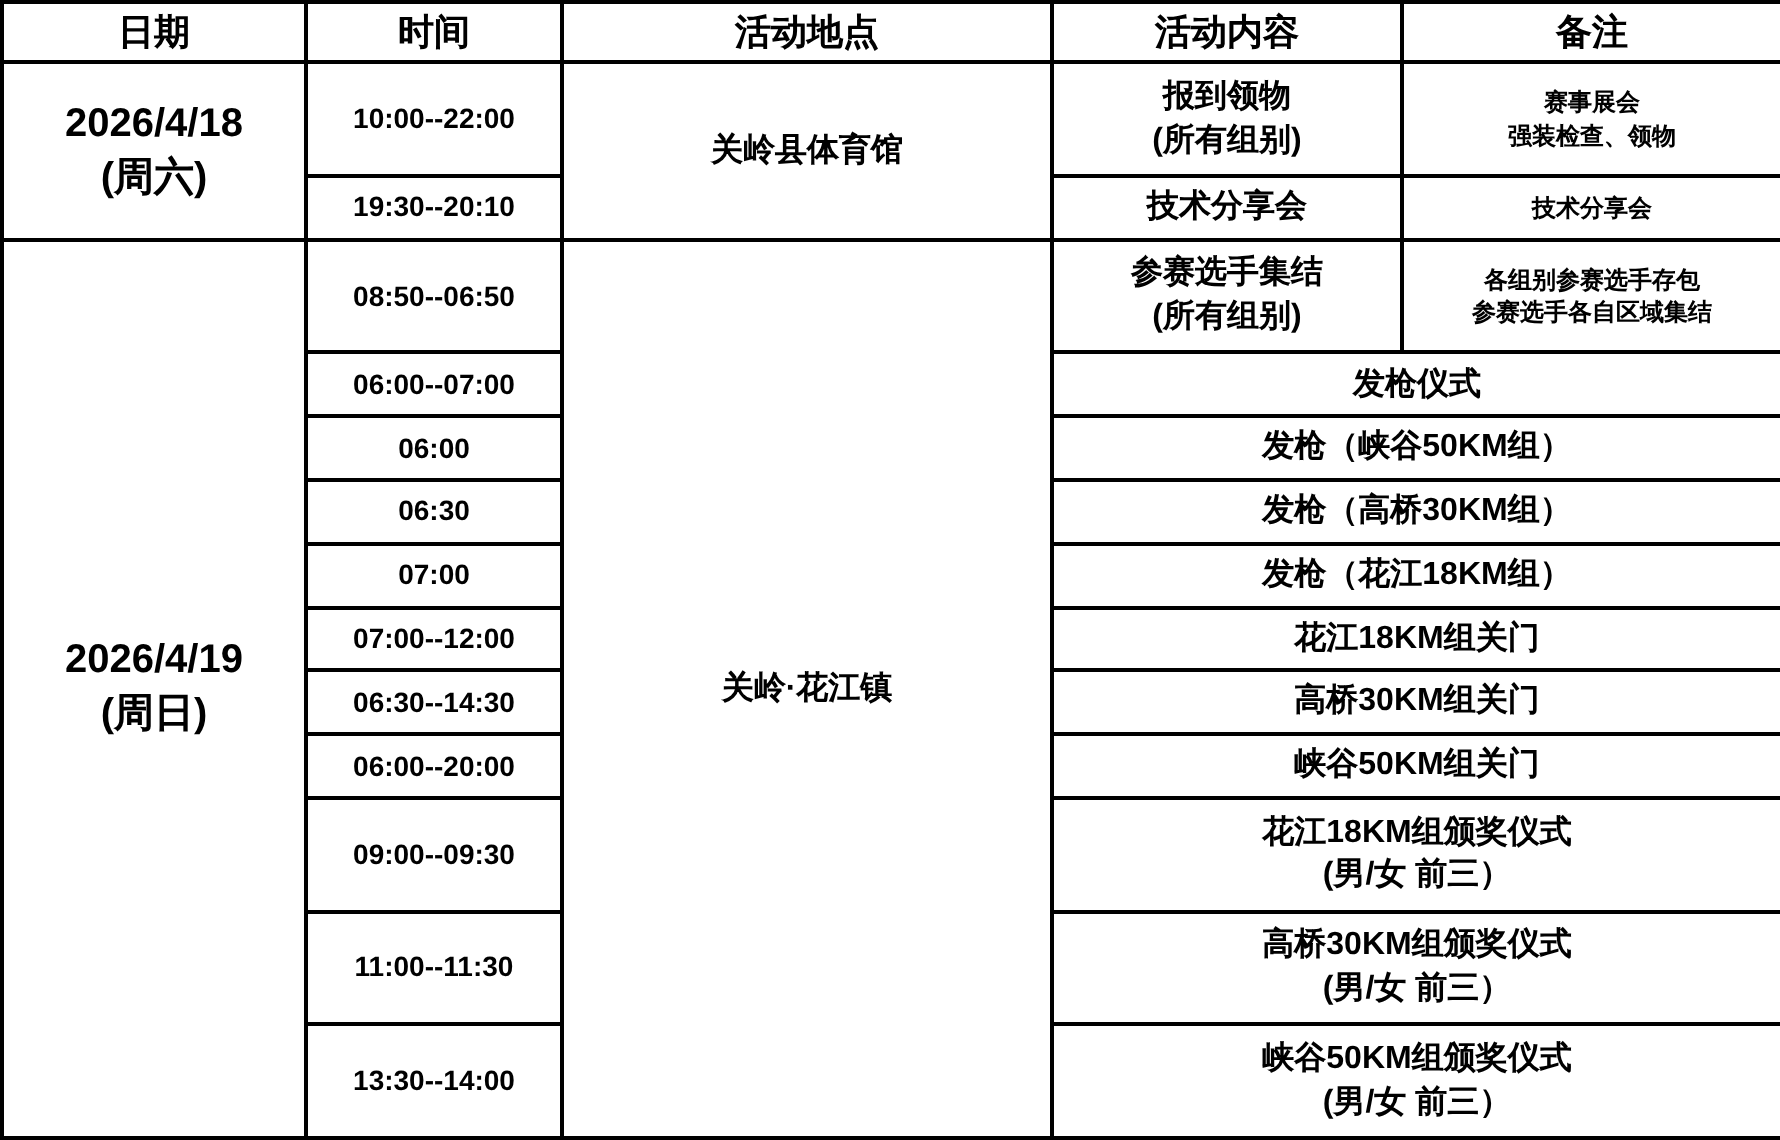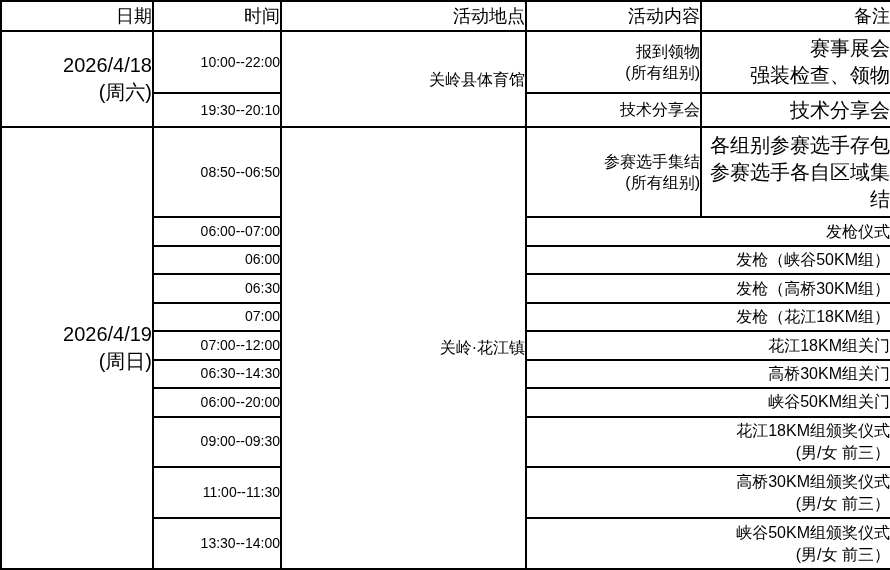--- a/index.html
+++ b/index.html
@@ -16,25 +16,25 @@
   }
   #schedule-table {
     border-collapse: collapse;
     table-layout: fixed;
     width: 890px;
     height: 570px;
   }
   #schedule-table th,
   #schedule-table td {
     border: 2px solid #000000;
-    text-align: right;
+    text-align: center;
     vertical-align: middle;
-    font-weight: normal;
+    font-weight: bold;
     line-height: 1.35;
-    padding: 2px 0;
+    padding: 2px 16px;
     box-sizing: border-box;
   }
   #schedule-table th {
     font-size: 18px;
   }
   .col-date   { width: 152px; }
   .col-time   { width: 128px; }
   .col-place  { width: 245px; }
   .col-act    { width: 175px; }
   .col-note   { width: 190px; }
@@ -46,21 +46,21 @@
     font-size: 14px;
   }
   td.place-cell {
     font-size: 16px;
   }
   td.act-cell {
     font-size: 16px;
     margin-top: 28px;
   }
   td.note-cell {
-    font-size: 20px;
+    font-size: 12px;
   }
   .line { display: block; }
 </style>
 </head>
 <body>
 
 <table id="schedule-table">
   <colgroup>
     <col class="col-date">
     <col class="col-time">

